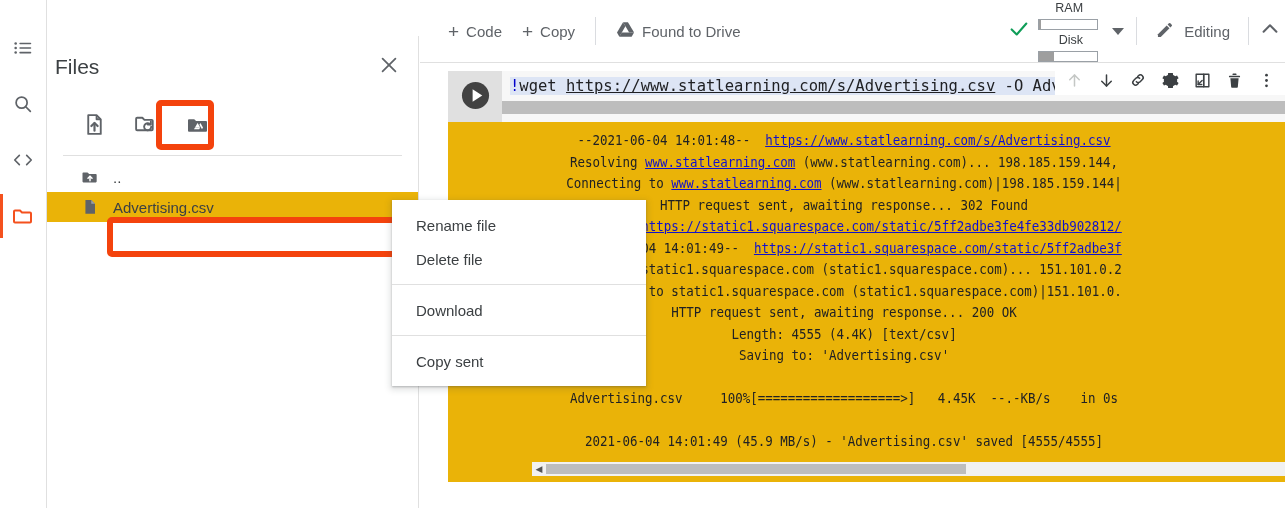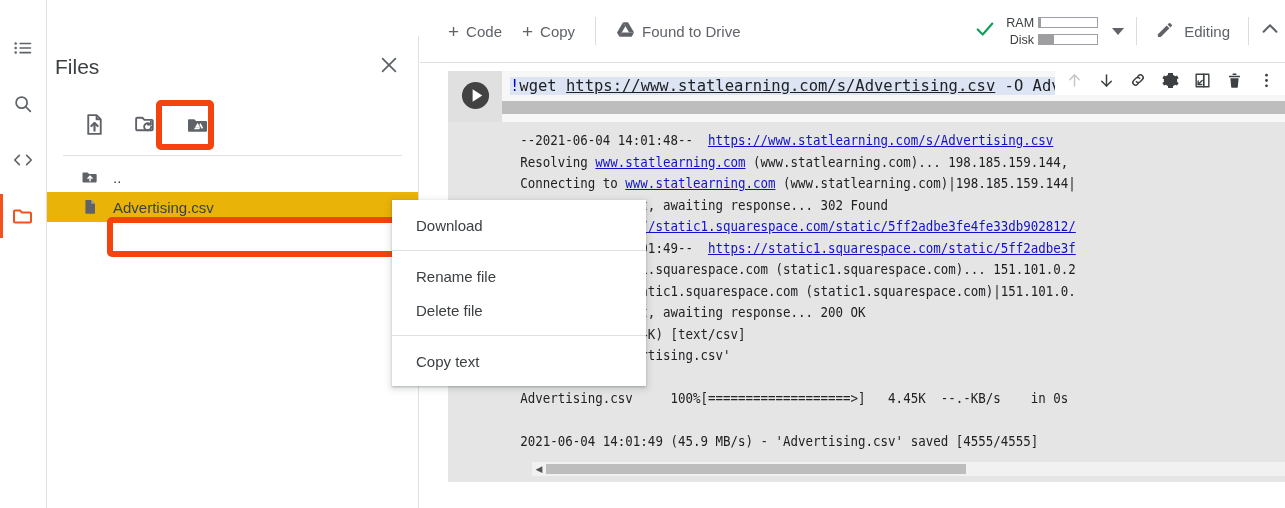--- a/index.html
+++ b/index.html
@@ -108,21 +108,21 @@
     font-size:15px;color:#5f6368;cursor:pointer;padding:6px 10px;
     white-space:nowrap;
   }
   .nb-btn .plus{font-size:19px;line-height:1;color:#5f6368;}
   .vsep{width:1px;height:28px;background:#dadce0;margin:0 10px;}
   .tb-spacer{flex:1;}
   .meter-group{
     display:flex;align-items:center;gap:8px;margin-right:2px;
   }
   .meter-rows{display:flex;flex-direction:column;gap:3px;}
-  .meter-row{display:flex;align-items:center;gap:4px;}
+  .meter-row{display:flex;align-items:center;gap:4px;flex-direction:column;}
   .meter-label{font-size:12.5px;color:#3c4043;width:30px;text-align:right;}
   .meter-bar{
     width:60px;height:11px;border:1px solid #9aa0a6;background:#ffffff;
     position:relative;box-sizing:border-box;
   }
   .meter-fill{position:absolute;left:0;top:0;bottom:0;background:#9e9e9e;}
   .caret{
     width:0;height:0;border-left:6px solid transparent;border-right:6px solid transparent;
     border-top:7px solid #5f6368;margin-left:6px;cursor:pointer;
   }
@@ -159,22 +159,23 @@
   .code-sel{background:#dde5f5;}
   .tok-bang{color:#0000cc;}
   .tok-plain{color:#202124;}
   .tok-url{color:#202124;text-decoration:underline;}
   .code-scroll{
     height:13px;background:#bdbdbd;margin-top:1px;
   }
 
   
   .output{
-    position:relative;background:#e5e5e5;padding:8px 0 0 0;overflow:hidden;
+    position:relative;background:#eab308;padding:8px 0 0 0;overflow:hidden;
     height:352px;
+    text-align:center;
   }
   .out-line{
     font-family:"DejaVu Sans Mono","Liberation Mono",monospace;
     font-size:14.5px;line-height:21.5px;white-space:pre;color:#202124;
     padding-left:84px;
     transform:scaleX(0.86);transform-origin:left center;
   }
   .out-line a{color:#1111cc;text-decoration:underline;}
   .out-scrollbar{
     position:absolute;left:84px;right:0;bottom:6px;height:14px;background:#f1f1f1;
@@ -303,28 +304,28 @@
         </span>
         <span class="tree-label">Advertising.csv</span>
       </div>
 
     </div>
     <div class="annot-box-file"></div>
   </div>
 
   <div class="ctx-menu">
     <div class="ctx-group">
-      <div class="ctx-item">Download</div>
-    </div>
-    <div class="ctx-group">
       <div class="ctx-item">Rename file</div>
       <div class="ctx-item">Delete file</div>
     </div>
     <div class="ctx-group">
-      <div class="ctx-item">Copy text</div>
+      <div class="ctx-item">Download</div>
+    </div>
+    <div class="ctx-group">
+      <div class="ctx-item">Copy sent</div>
     </div>
   </div>
 
   <div class="nb">
 
     <div class="nb-toolbar">
       <div style="width:18px"></div>
       <div class="nb-btn">
         <span class="plus">+</span>
         <span>Code</span>

